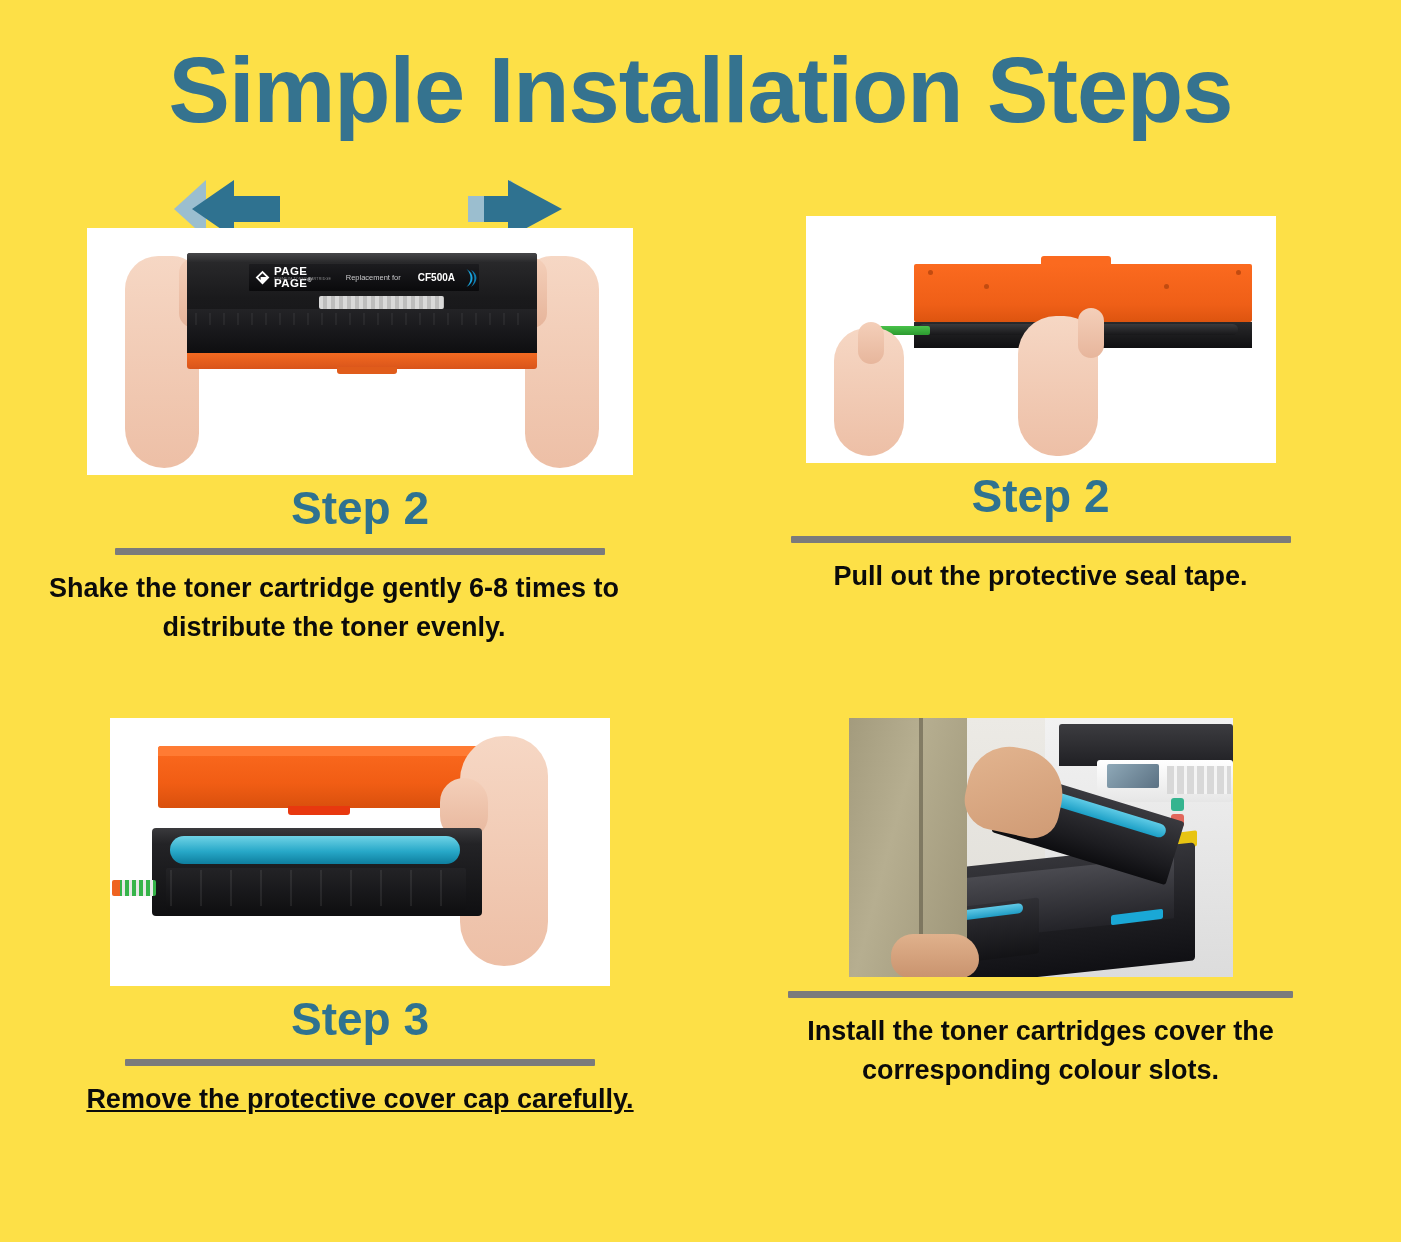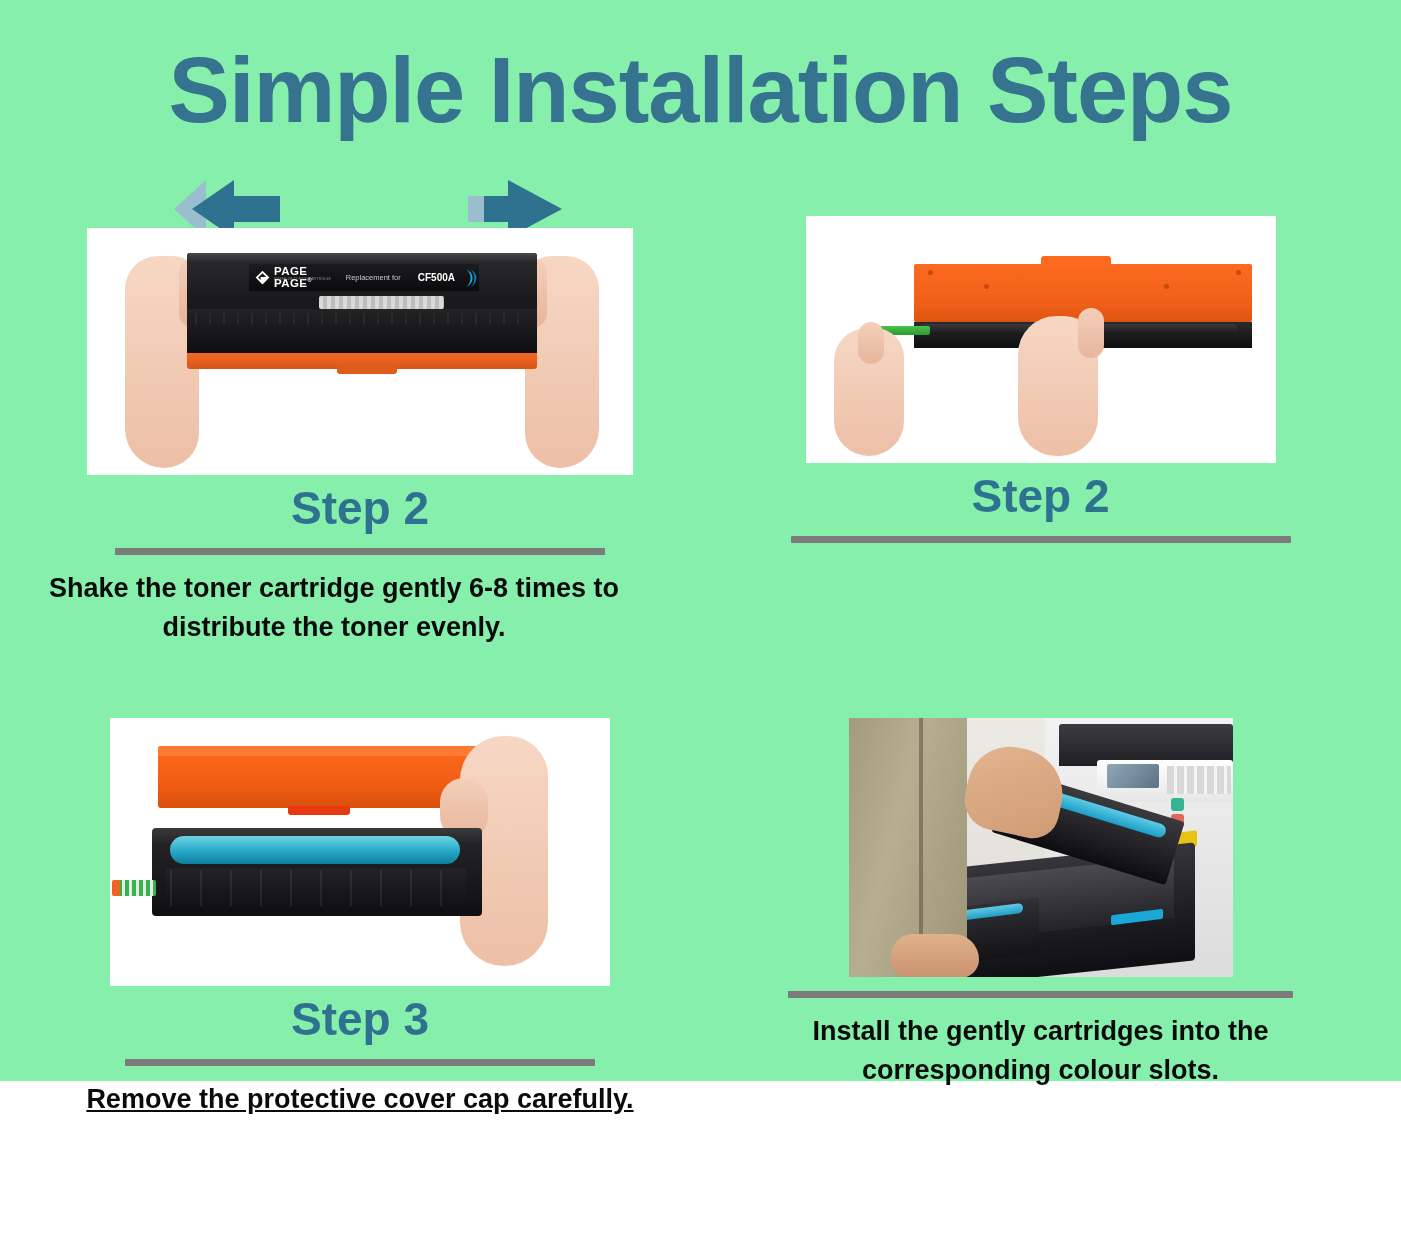--- a/index.html
+++ b/index.html
@@ -8,23 +8,23 @@
     width: 1401px;
     height: 1242px;
     background: #ffffff;
     font-family: "Liberation Sans", sans-serif;
     overflow: hidden;
     position: relative;
   }
 
   .page {
     width: 1401px;
-    height: 1081px;
+    height: 1242px;
     position: relative;
-    background: #86efac;
+    background: #fde047;
   }
 
   
   .title {
     position: absolute;
     top: 42px;
     left: 0;
     width: 1401px;
     text-align: center;
     font-size: 92px;
@@ -438,20 +438,21 @@
         <div class="cart2-tape"></div>
         <div class="cart2-tape-end"></div>
 
         <div class="hand h2-left"></div>
         <div class="hand h2-left-th"></div>
       </div>
     </div>
 
     <div class="step-head">Step 2</div>
     <div class="divider"></div>
+    <div class="step-body">Pull out the protective seal tape.</div>
   </div>
 
   <div class="panel panel-3 p3">
 
     <div class="photo-wrap">
       <div class="photo photo3">
         <div class="ph1-bg"></div>
 
         <div class="cap3"></div>
         <div class="cap3-lip"></div>
@@ -505,16 +506,16 @@
 
         <div class="p4-sleeve"></div>
         <div class="p4-sleeve-seam"></div>
 
         <div class="p4-hand-top"></div>
         <div class="p4-hand-bottom"></div>
       </div>
     </div>
 
     <div class="divider"></div>
-    <div class="step-body">Install the gently cartridges into the corresponding colour slots.</div>
+    <div class="step-body">Install the toner cartridges cover the corresponding colour slots.</div>
   </div>
 
 </div>
 
 </body></html>

